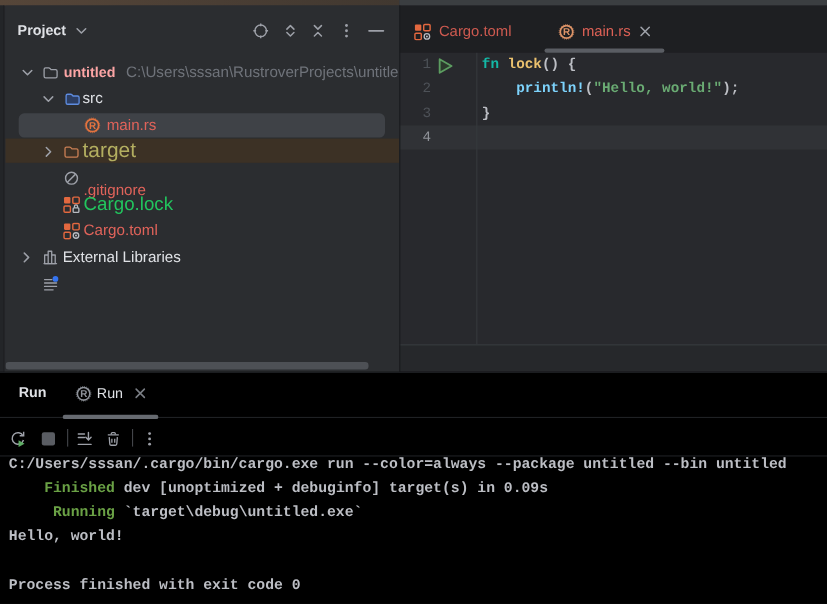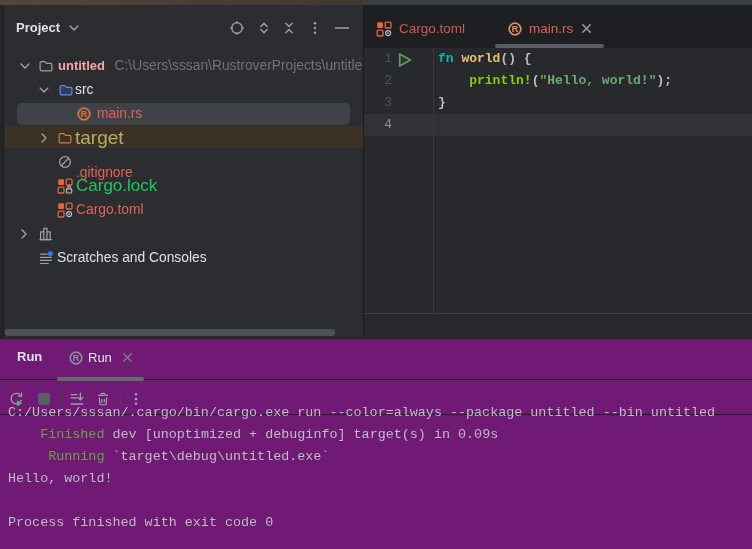--- a/index.html
+++ b/index.html
@@ -104,28 +104,28 @@
 
   <svg width="16" height="16" viewBox="0 0 16 16" style="left:11px;top:221px">
         <path d="M6.1 4.1 10 8l-3.9 3.9" fill="none" stroke="#9DA0A8" stroke-width="1.4" stroke-linecap="round" stroke-linejoin="round"></path>
       </svg>
   <svg width="16" height="16" viewBox="0 0 16 16" style="left:33px;top:221px">
         <g fill="none" stroke="#9DA0A8" stroke-width="1.2" stroke-linejoin="round">
           <path d="M2.6 13.6V5.8h3.2v7.8zM5.8 13.6V2.4H9v11.2zM9 13.6V5.8h3.2v7.8z"></path>
           <path d="M2 13.6h11.4" stroke-linecap="round"></path>
         </g>
       </svg>
+  <div class="abs" style="left:52px;top:217px;height:24px;line-height:24px;font-size:13.8px;color:#DFE1E5">External Libraries</div>
 
   <svg width="16" height="16" viewBox="0 0 16 16" style="left:33px;top:245px">
         <g stroke="#9DA0A8" stroke-width="1.2" stroke-linecap="round">
           <path d="M2.5 4.2h6.7M2.5 7.3h10.9M2.5 10.4h10.9M2.5 13.5h7.8"></path>
         </g>
         <circle cx="12.4" cy="3.6" r="2.6" fill="#3574F0"></circle>
       </svg>
-  <div class="abs" style="left:52px;top:241px;height:24px;line-height:24px;font-size:13.8px;color:#DFE1E5">Scratches and Consoles</div>
 
   <div class="abs" style="left:0;top:324px;width:330px;height:7px;background:#4D5055;border-radius:3px"></div>
 </div>
 
 <div class="abs" style="left:363px;top:5px;width:389px;height:333px;background:#1E1F22;overflow:hidden" id="editor">
   <div class="abs" style="left:0;top:43px;width:389px;height:265px;background:#28292D"></div>
 
   <svg width="16" height="16" viewBox="0 0 16 16" style="left:13px;top:16px">
         <rect x="1.2" y="1.2" width="5.8" height="5.8" rx="1" fill="#E3683F"></rect>
         <g fill="none" stroke="#E3683F" stroke-width="1.3">
@@ -152,30 +152,30 @@
 
   <div class="abs" style="left:70px;top:43px;width:1px;height:265px;background:#36393D"></div>
   <div class="abs mono" style="left:0;top:43px;width:29px;height:22px;line-height:22px;text-align:right;color:#4D5157">1</div>
   <div class="abs mono" style="left:0;top:65px;width:29px;height:22px;line-height:22px;text-align:right;color:#4D5157">2</div>
   <div class="abs mono" style="left:0;top:87px;width:29px;height:22px;line-height:22px;text-align:right;color:#4D5157">3</div>
   <div class="abs mono" style="left:0;top:109px;width:29px;height:22px;line-height:22px;text-align:right;color:#8F9298">4</div>
   <svg width="16" height="16" viewBox="0 0 16 16" style="left:35px;top:47px">
         <path d="M1.7 1.9 12.5 8 1.7 14.1z" fill="#2C3A2C" stroke="#5C9C60" stroke-width="1.7" stroke-linejoin="round"></path>
       </svg>
 
-  <div class="abs mono" style="left:75px;top:43px;height:22px;line-height:22px;white-space:pre;color:#BCBEC4;font-weight:bold"><span style="color:#14b8a6;font-weight:bold">fn </span><span style="color:#EBC16E;font-weight:bold">world</span>() {</div>
-  <div class="abs mono" style="left:75px;top:65px;height:22px;line-height:22px;white-space:pre;color:#BCBEC4;font-weight:bold">    <span style="color:#84cc16;font-weight:bold">println!</span>(<span style="color:#6AAB73">"Hello, world!"</span>);</div>
+  <div class="abs mono" style="left:75px;top:43px;height:22px;line-height:22px;white-space:pre;color:#BCBEC4;font-weight:bold"><span style="color:#14b8a6;font-weight:bold">fn </span><span style="color:#EBC16E;font-weight:bold">lock</span>() {</div>
+  <div class="abs mono" style="left:75px;top:65px;height:22px;line-height:22px;white-space:pre;color:#BCBEC4;font-weight:bold">    <span style="color:#7dd3fc;font-weight:bold">println!</span>(<span style="color:#6AAB73">"Hello, world!"</span>);</div>
   <div class="abs mono" style="left:75px;top:87px;height:22px;line-height:22px;white-space:pre;color:#BCBEC4;font-weight:bold">}</div>
 
   <div class="abs" style="left:0;top:308px;width:389px;height:25px;background:#26282B;border-top:1px solid #393C40"></div>
 </div>
 
 <div class="abs" style="left:363px;top:5px;width:1px;height:333px;background:#1B1C1F"></div>
 
-<div class="abs" style="left:0;top:338px;width:752px;height:211px;background:#701a75;border-top:1px solid #1F2124;overflow:hidden" id="run">
+<div class="abs" style="left:0;top:338px;width:752px;height:211px;background:#000000;border-top:1px solid #1F2124;overflow:hidden" id="run">
 
   <div class="abs" style="left:17px;top:6px;height:24px;line-height:24px;font-weight:bold;color:#DFE1E5">Run</div>
   <svg width="16" height="16" viewBox="0 0 16 16" style="left:68px;top:11px">
         <circle cx="8" cy="8" r="5.7" fill="none" stroke="#8F939B" stroke-width="1.5"></circle>
         <circle cx="8" cy="8" r="6.7" fill="none" stroke="#8F939B" stroke-width="0.8" stroke-dasharray="0.7 1.3"></circle>
         <text x="8.1" y="11.2" font-family="Liberation Sans" font-weight="bold" font-size="9" fill="#8F939B" text-anchor="middle">R</text>
       </svg>
   <div class="abs" style="left:88px;top:7px;height:24px;line-height:24px;color:#DFE1E5">Run</div>
   <svg width="11" height="11" viewBox="0 0 10 10" style="left:122px;top:13px">
         <path d="M1.6 1.6 8.4 8.4M8.4 1.6 1.6 8.4" stroke="#7A7E85" stroke-width="1.3" stroke-linecap="round"></path>
@@ -205,20 +205,20 @@
         </g>
       </svg>
   <div class="abs" style="left:120px;top:51px;width:1px;height:16px;background:#43454A"></div>
   <svg width="16" height="16" viewBox="0 0 16 16" style="left:128px;top:52px">
         <circle cx="8" cy="3.2" r="1.3" fill="#9DA0A8"></circle>
         <circle cx="8" cy="8" r="1.3" fill="#9DA0A8"></circle>
         <circle cx="8" cy="12.8" r="1.3" fill="#9DA0A8"></circle>
       </svg>
   <div class="abs" style="left:0;top:75px;width:752px;height:1px;background:#1F2124"></div>
 
-  <div class="abs mono" style="left:8px;top:63px;font-size:13.4px;line-height:22px;white-space:pre;color:#BCBEC4;font-weight:normal">C:/Users/sssan/.cargo/bin/cargo.exe run --color=always --package untitled --bin untitled
+  <div class="abs mono" style="left:8px;top:73px;font-size:13.4px;line-height:22px;white-space:pre;color:#BCBEC4;font-weight:bold">C:/Users/sssan/.cargo/bin/cargo.exe run --color=always --package untitled --bin untitled
     <span style="color:#6AA145">Finished</span> dev [unoptimized + debuginfo] target(s) in 0.09s
      <span style="color:#6AA145">Running</span> `target\debug\untitled.exe`
 Hello, world!
 
 Process finished with exit code 0</div>
 </div>
 
 </div>
 </body></html>

